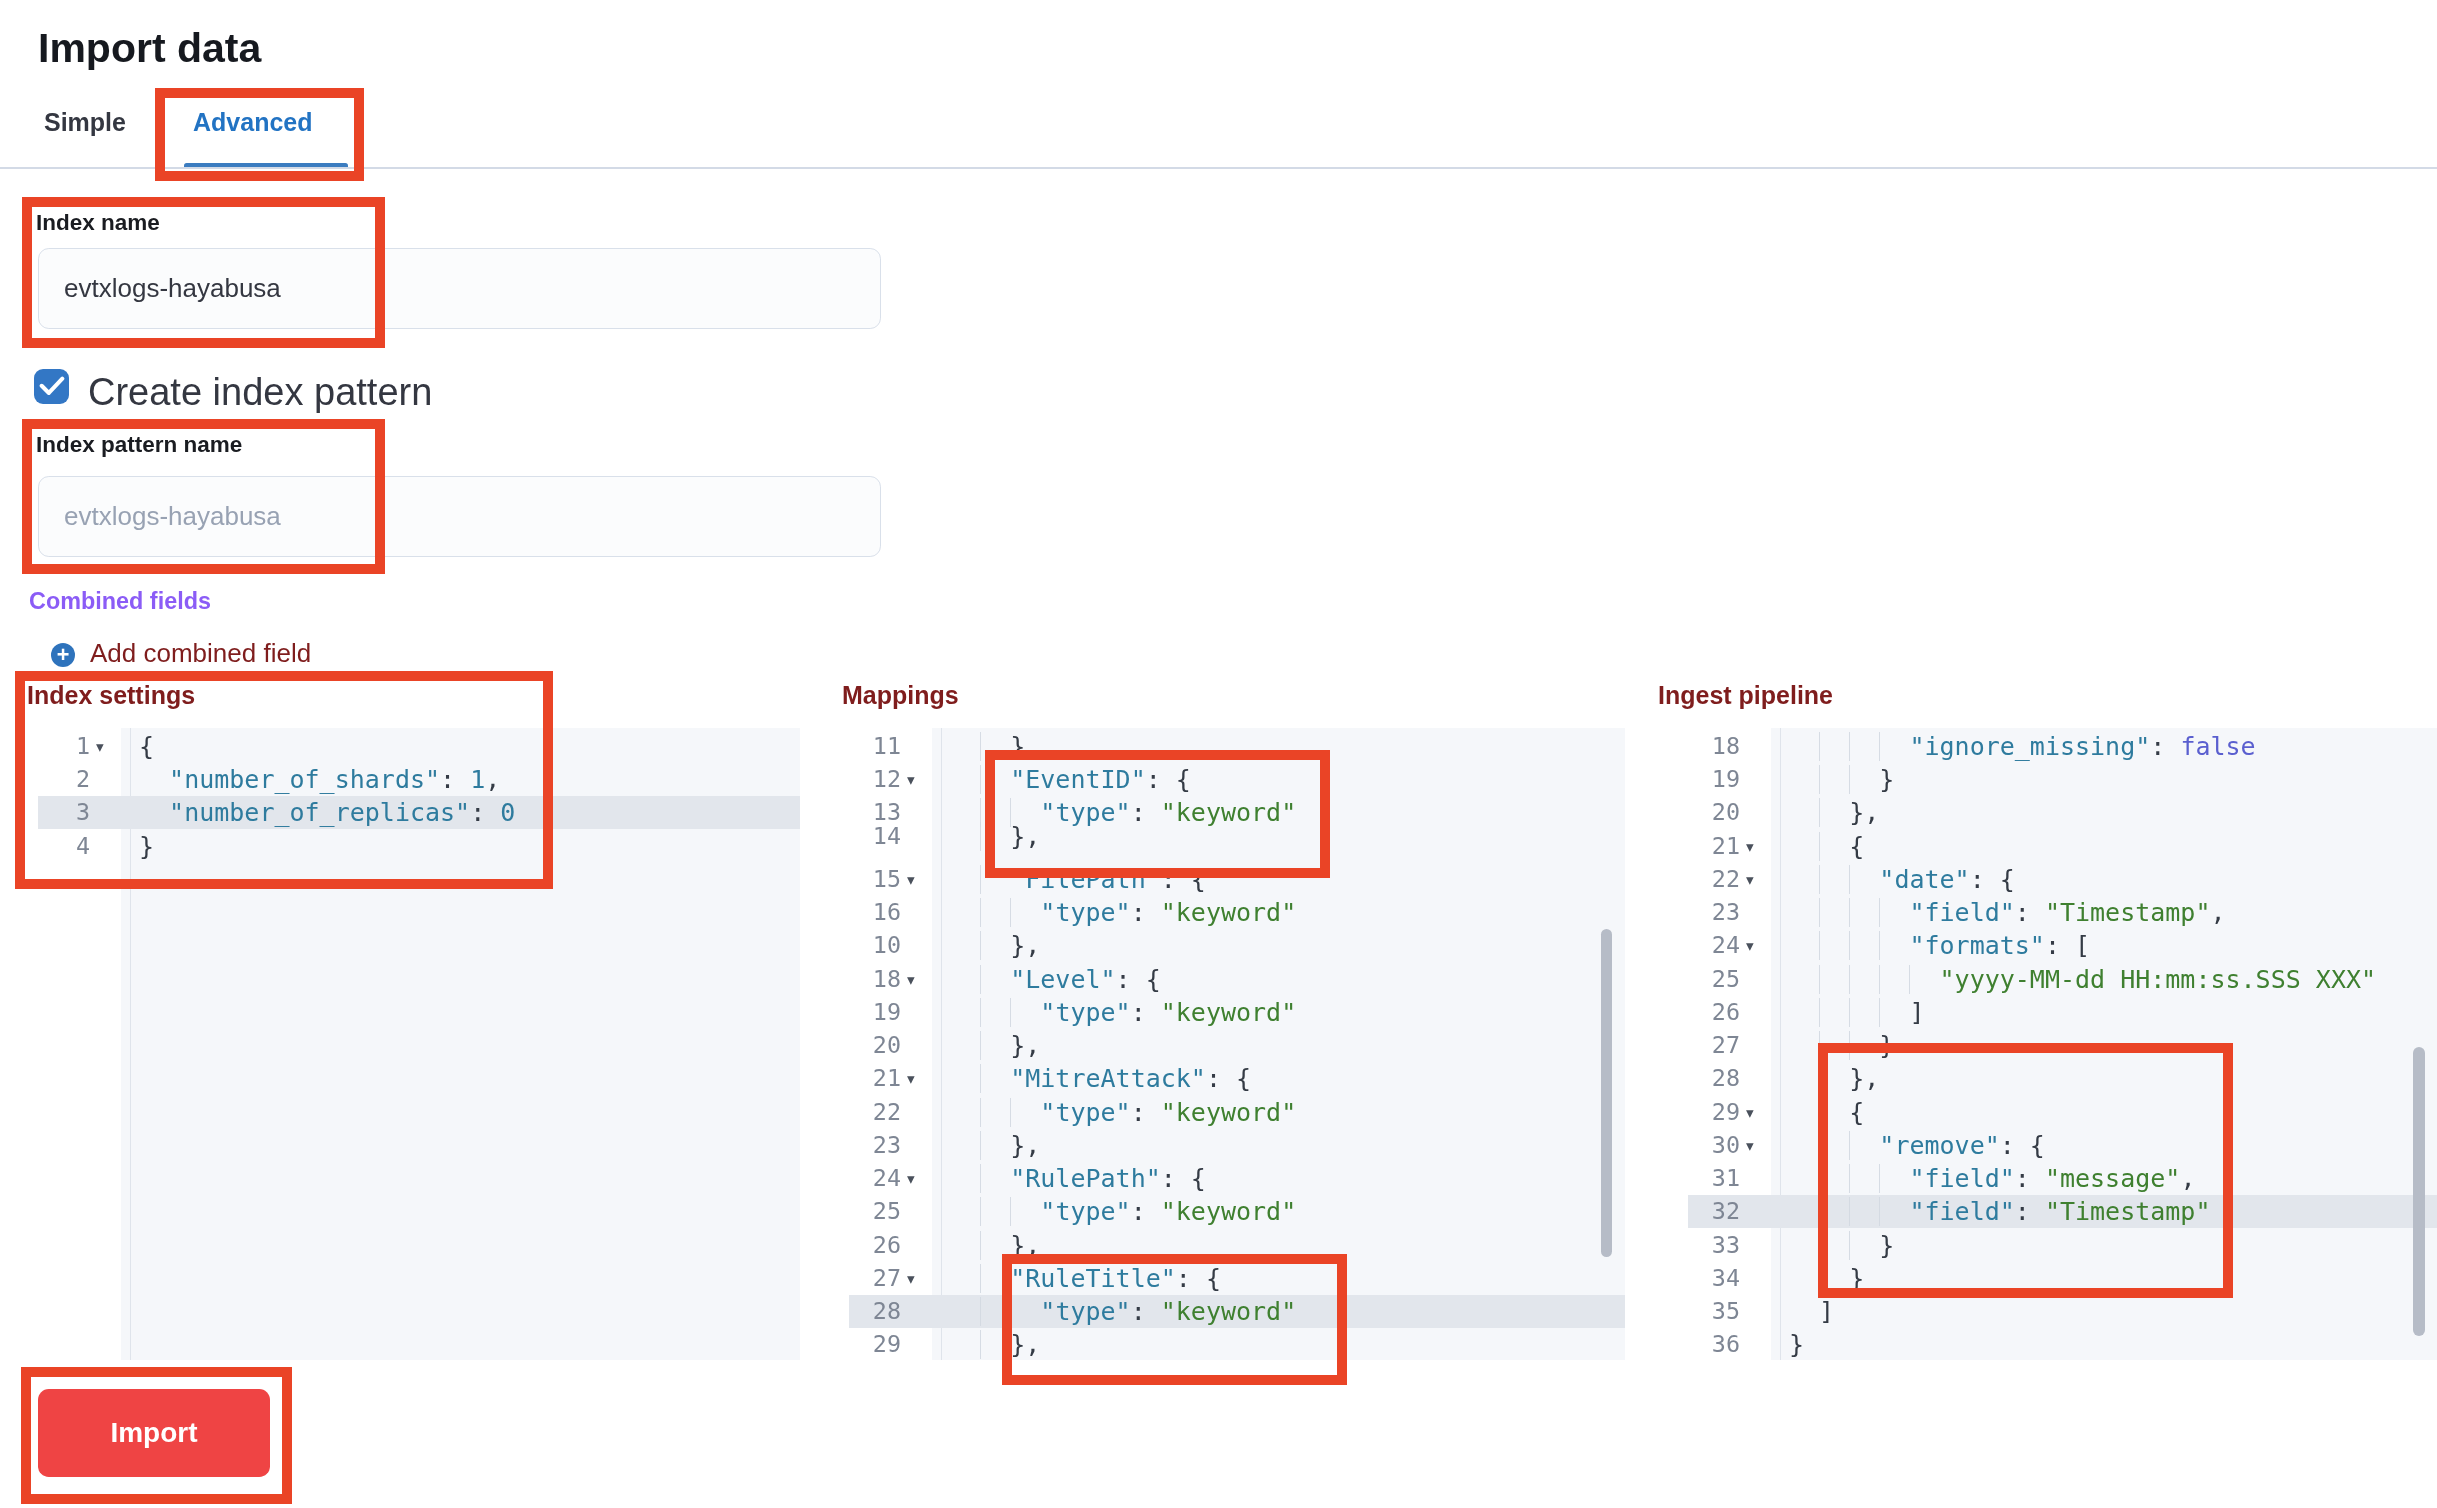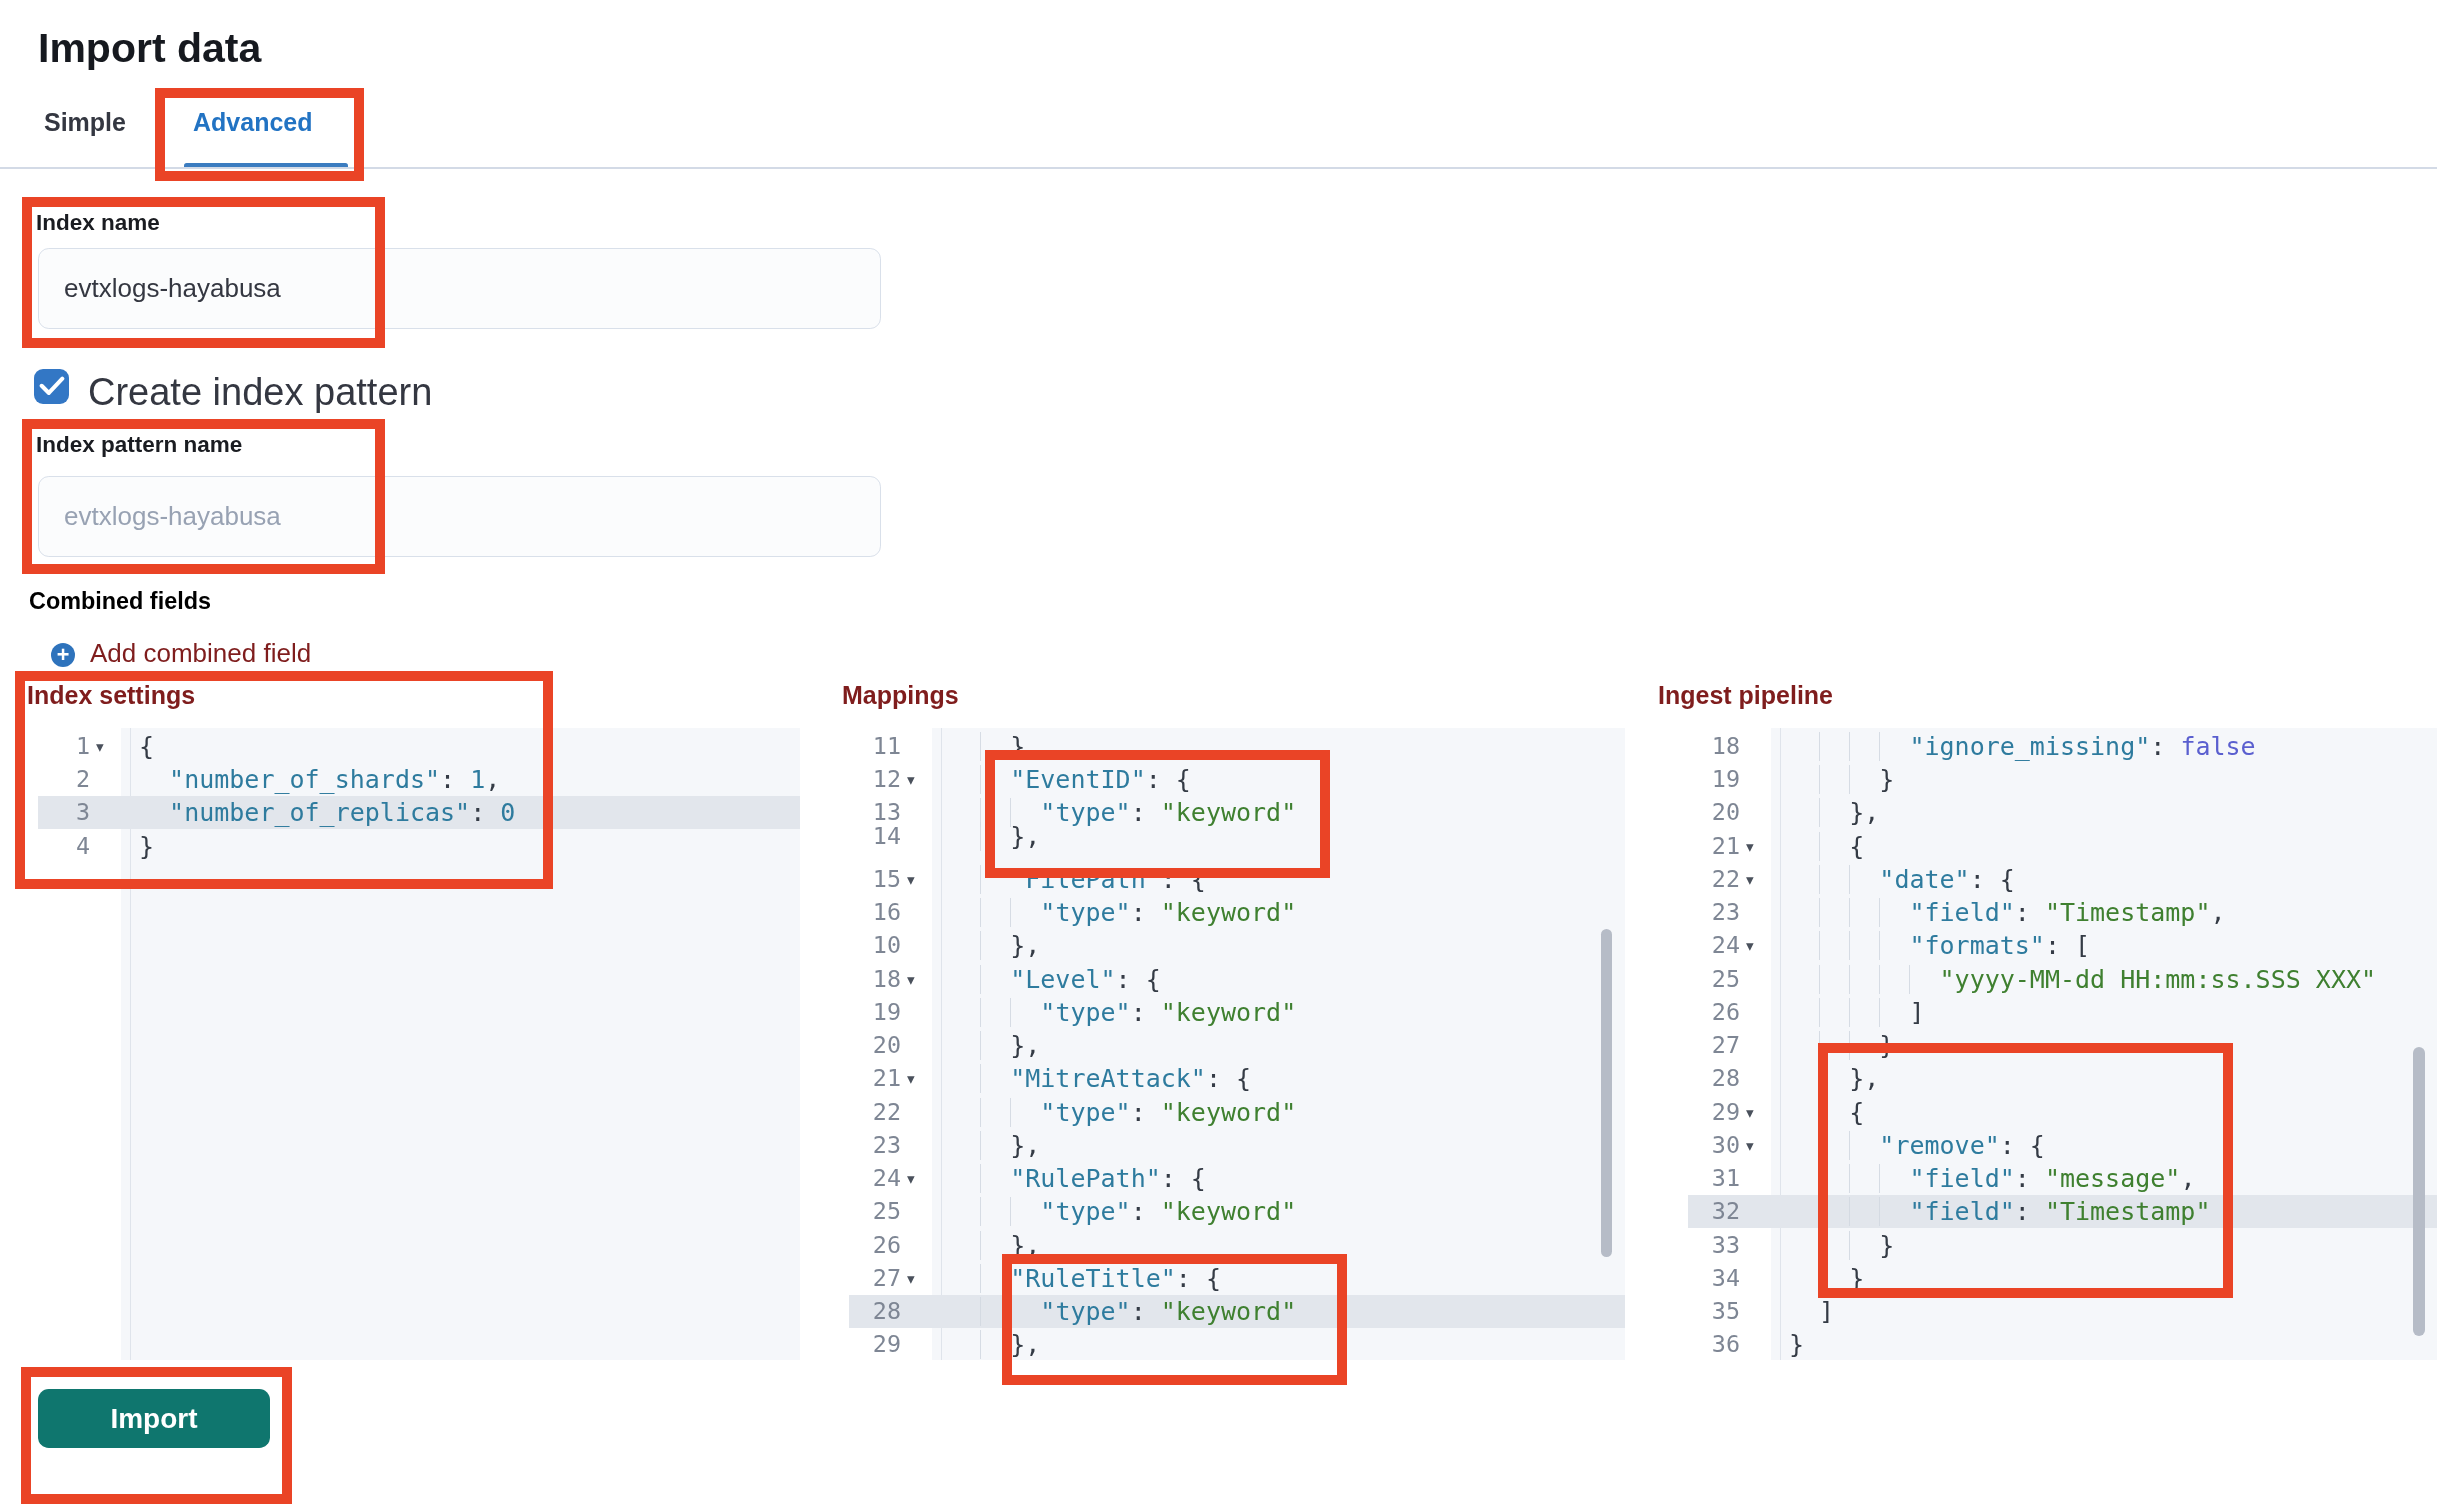--- a/index.html
+++ b/index.html
@@ -24,21 +24,21 @@
               padding:0 25px;outline:none;}
   .text-input::placeholder{color:#98a2b3;opacity:1;}
   .inp-index-name{top:248px;}
   .inp-index-pattern{top:476px;}
 
   .checkbox{position:absolute;left:34px;top:369px;width:35px;height:35px;background:#3377c5;
             border-radius:9px;cursor:pointer;}
   .checkbox svg{position:absolute;left:4.5px;top:6.3px;}
   .checkbox-label{position:absolute;left:88px;top:371px;font-size:38px;color:#343741;}
 
-  .lbl-combined{position:absolute;left:29px;top:588px;font-size:23.4px;font-weight:700;color:#000000;}
+  .lbl-combined{position:absolute;left:29px;top:588px;font-size:23.4px;font-weight:700;color:#8b5cf6;}
   .add-link{position:absolute;left:51px;top:638px;cursor:pointer;}
   .plus-icon{position:absolute;left:0;top:5.4px;width:24px;height:24px;border-radius:50%;background:#2e73bc;}
   .plus-icon span{position:absolute;left:0;top:-1.8px;width:24px;height:24px;color:#fff;font-size:21.6px;
                   font-weight:700;text-align:center;line-height:26px;}
   .add-link-text{position:absolute;left:39px;top:0;font-size:26px;font-weight:500;color:#7f1d1d;white-space:nowrap;}
 
   
   .editor-label{position:absolute;top:681px;font-size:25px;font-weight:700;color:#7f1d1d;white-space:nowrap;}
   .lbl-ed-settings{left:27px;}
   .lbl-ed-mappings{left:842px;}
@@ -61,21 +61,21 @@
   .ltext{position:absolute;left:101px;top:0;white-space:pre;
          font:25px/33px "DejaVu Sans Mono",monospace;color:#343b45;}
   .ig{box-shadow:inset 0.9px 0 0 #d3d9e2;}
   .t-key{color:#2e7b9e;} .t-num{color:#2e7b9e;} .t-str{color:#3f8030;}
   .t-bool{color:#5a5fcf;} .t-pun{color:#343b45;}
   .vscroll{position:absolute;width:11.7px;border-radius:6.3px;background:#b6bcc7;}
   .vs-mappings{right:12.6px;top:201px;height:328px;}
   .vs-ingest{right:13.5px;top:319px;height:289px;}
 
   
-  .import-btn{position:absolute;left:38px;top:1389px;width:232px;height:59px;background:#0f766e;
+  .import-btn{position:absolute;left:38px;top:1389px;width:232px;height:88px;background:#ef4444;
               border:none;border-radius:10.8px;color:#fff;font-family:"Liberation Sans",sans-serif;
               font-size:28px;font-weight:700;cursor:pointer;}
 
   
   .anno{position:absolute;border:10px solid #ea4426;box-sizing:border-box;z-index:50;pointer-events:none;}
   #anno-advanced{left:155px;top:88px;width:209px;height:93px;}
   #anno-index-name{left:21.6px;top:197px;width:363px;height:151px;}
   #anno-index-pattern{left:21.6px;top:419px;width:363px;height:155px;}
   #anno-index-settings{left:15.3px;top:671px;width:538px;height:218px;}
   #anno-eventid{left:985px;top:750px;width:345px;height:128px;}

